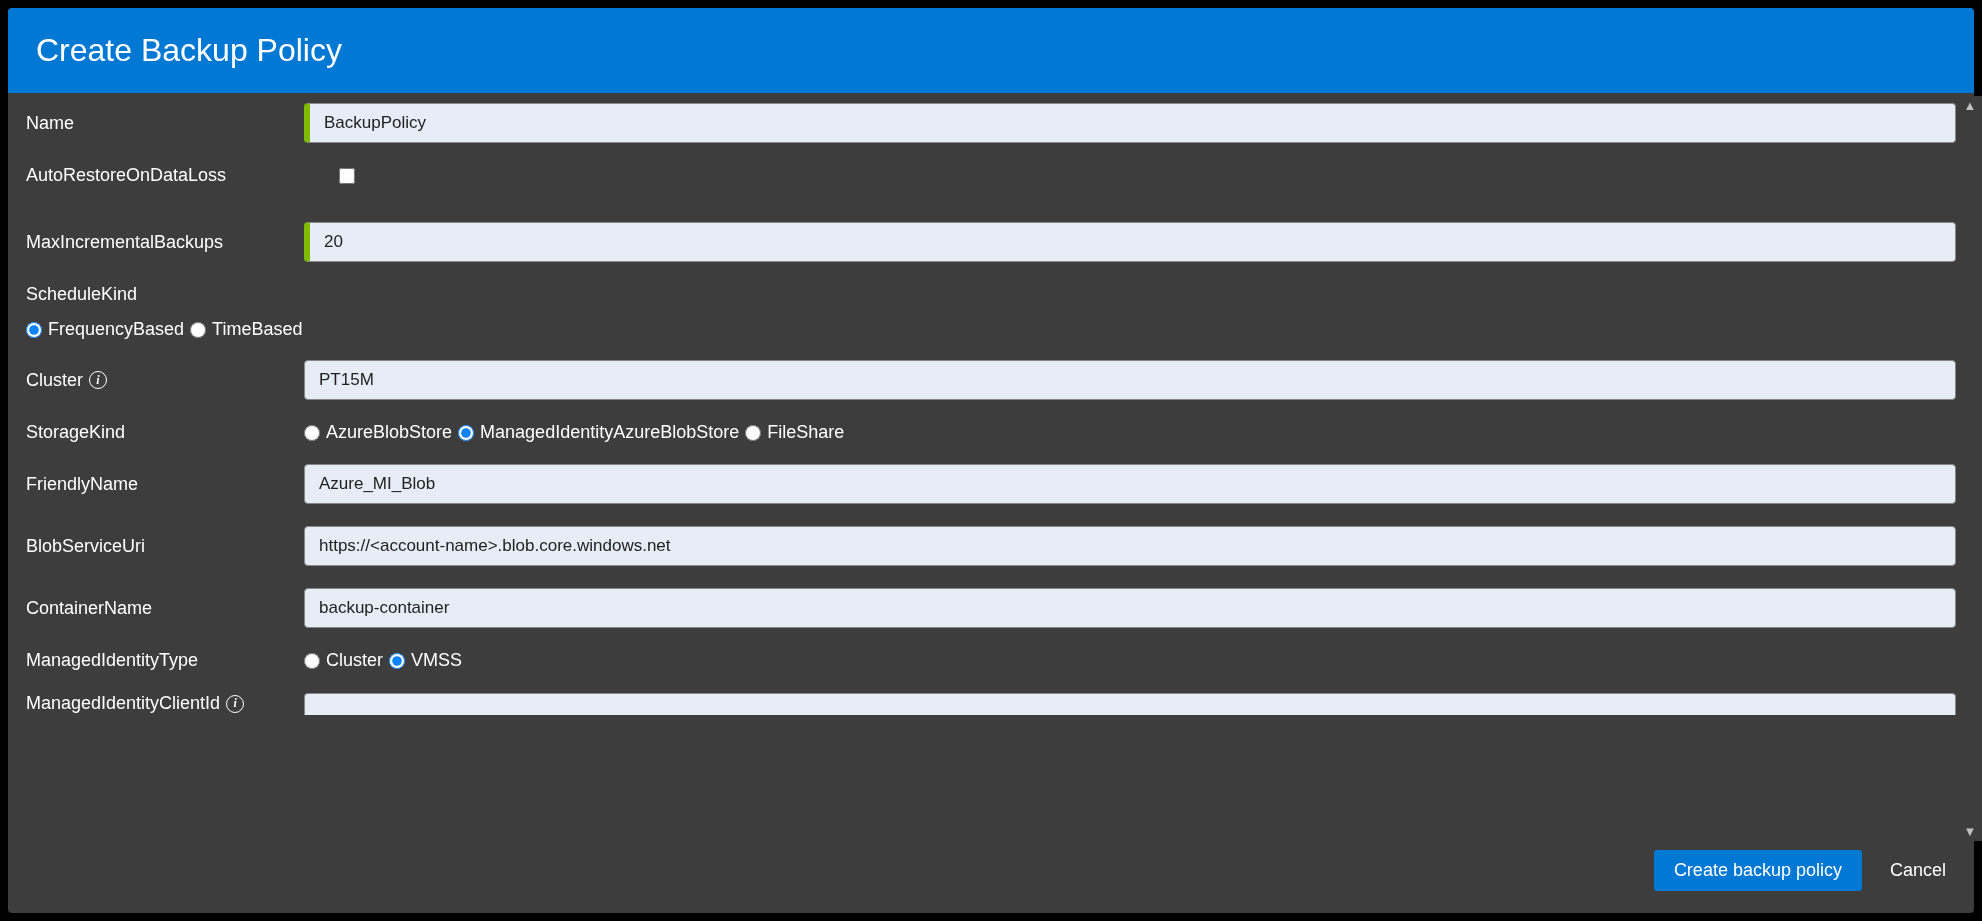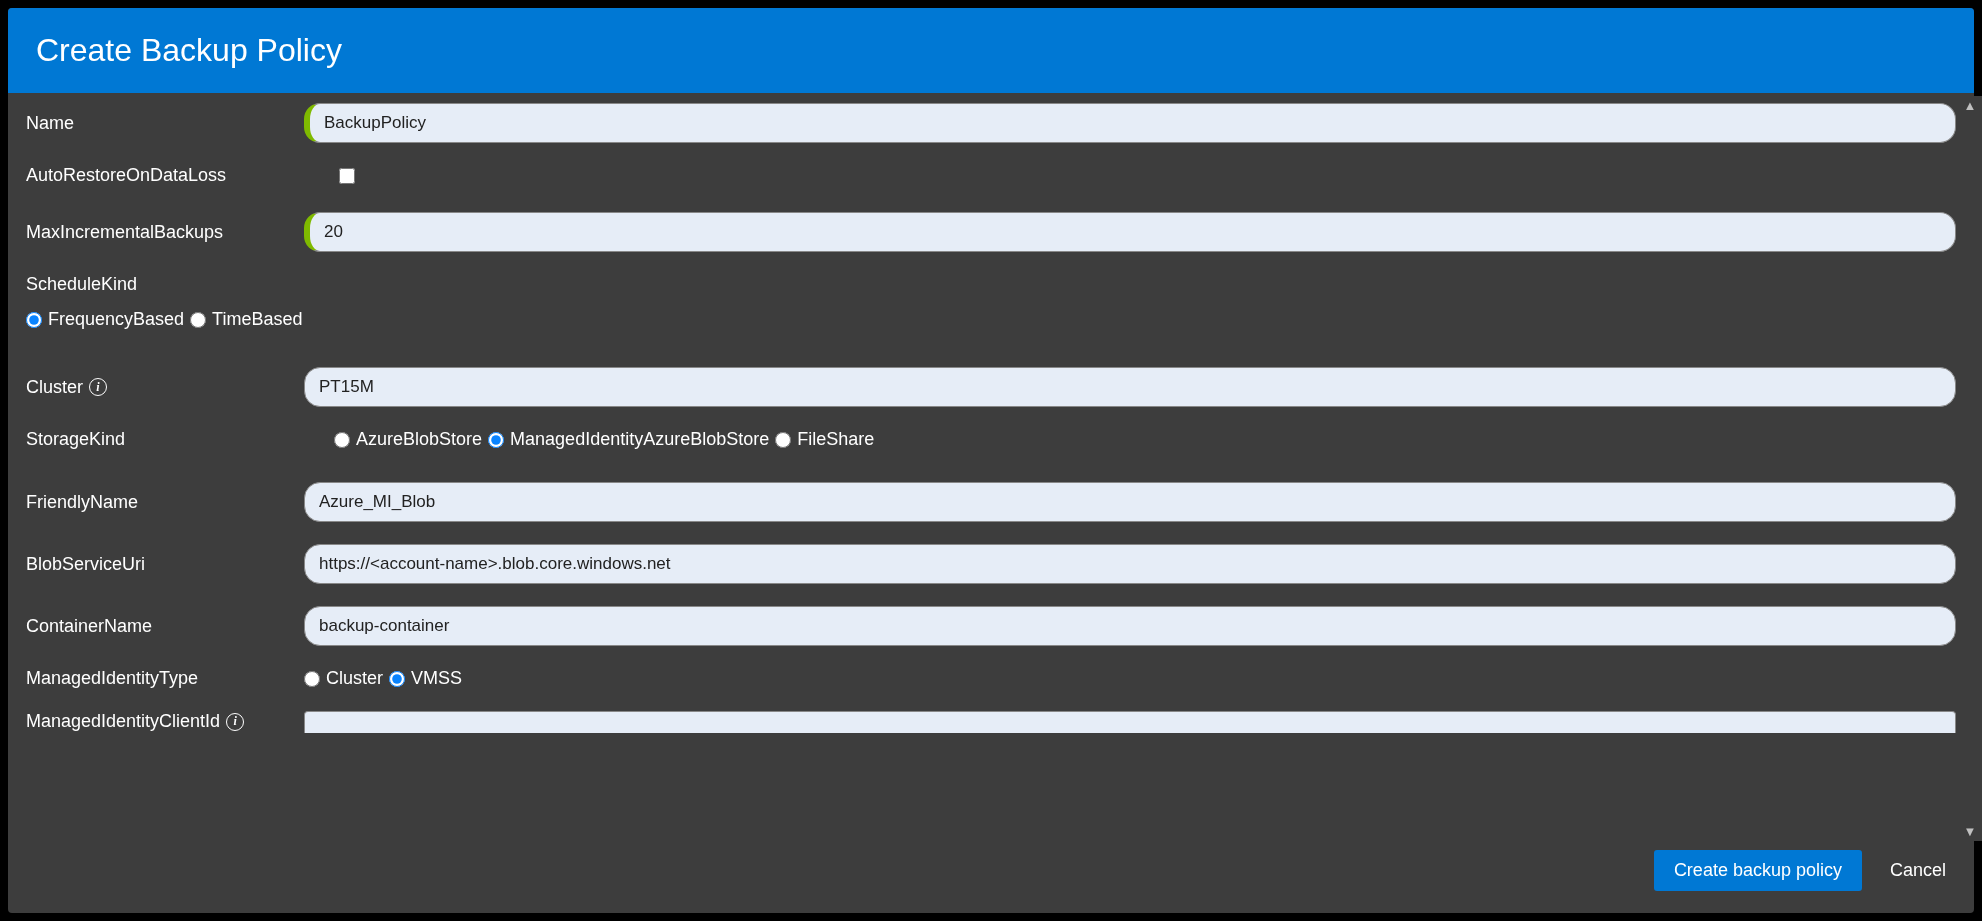--- a/index.html
+++ b/index.html
@@ -61,42 +61,42 @@
     .field-col {
       flex: 1;
       display: flex;
       align-items: center;
     }
     .text-input {
       width: 100%;
       height: 40px;
       background: #e6edf7;
       border: 1px solid #888;
-      border-radius: 16px;
+      border-radius: 4px;
       padding: 0 14px;
       font-size: 17px;
       color: #222;
     }
     .text-input.validated {
       border-left: 6px solid #7fba00;
     }
     .check {
       width: 16px;
       height: 16px;
       accent-color: #fff;
     }
     .section-heading {
       font-size: 18px;
       margin: 22px 0 14px 0;
     }
     .radio-row {
       display: flex;
       align-items: center;
       gap: 2px;
-      margin-bottom: 37px;
+      margin-bottom: 20px;
     }
     .radio-item {
       display: flex;
       align-items: center;
       gap: 6px;
       margin-right: 4px;
     }
     .radio {
       width: 16px;
       height: 16px;
@@ -187,21 +187,21 @@
 
     <div class="body">
 
       <div class="form-row textish">
         <div class="label-col">Name</div>
         <div class="field-col">
           <input class="text-input validated" value="BackupPolicy" style="">
         </div>
       </div>
 
-      <div class="form-row" style="margin-bottom:26px;gap:35px;">
+      <div class="form-row" style="margin-bottom:36px;gap:35px;">
         <div class="label-col">AutoRestoreOnDataLoss</div>
         <div class="field-col">
           <input type="checkbox" class="check" style="">
         </div>
       </div>
 
       <div class="form-row textish">
         <div class="label-col">MaxIncrementalBackups</div>
         <div class="field-col">
           <input class="text-input validated" value="20" style="">
@@ -223,21 +223,21 @@
       <div class="form-row textish">
         <div class="label-col">
           <span>Cluster</span>
           <span class="info-icon">i</span>
         </div>
         <div class="field-col">
           <input class="text-input" value="PT15M" style="">
         </div>
       </div>
 
-      <div class="form-row" style="margin-bottom:32px;gap:30px;">
+      <div class="form-row" style="margin-bottom:21px;">
         <div class="label-col">StorageKind</div>
         <div class="field-col">
           <div class="radio-row-inline">
             <div class="radio-item">
               <input type="radio" class="radio" name="sto" style="">
               <span class="radio-label">AzureBlobStore</span>
             </div>
             <div class="radio-item">
               <input type="radio" class="radio" name="sto" checked="" style="">
               <span class="radio-label">ManagedIdentityAzureBlobStore</span>

